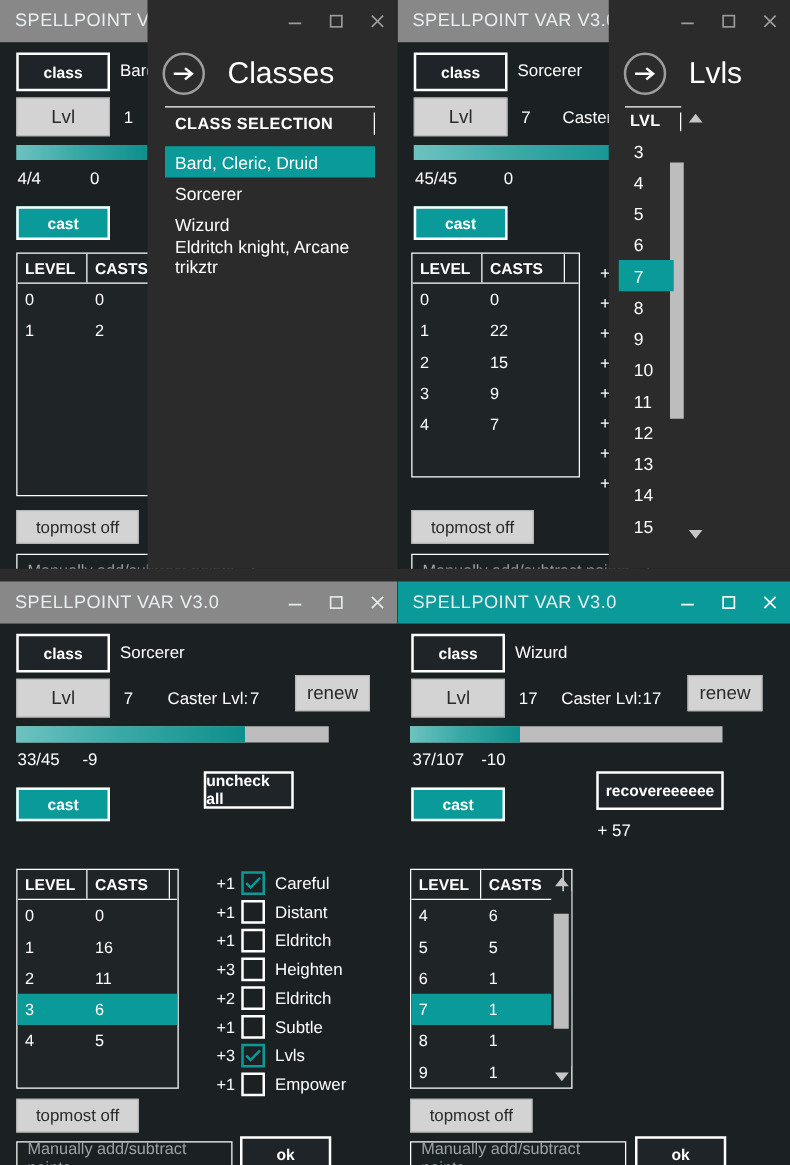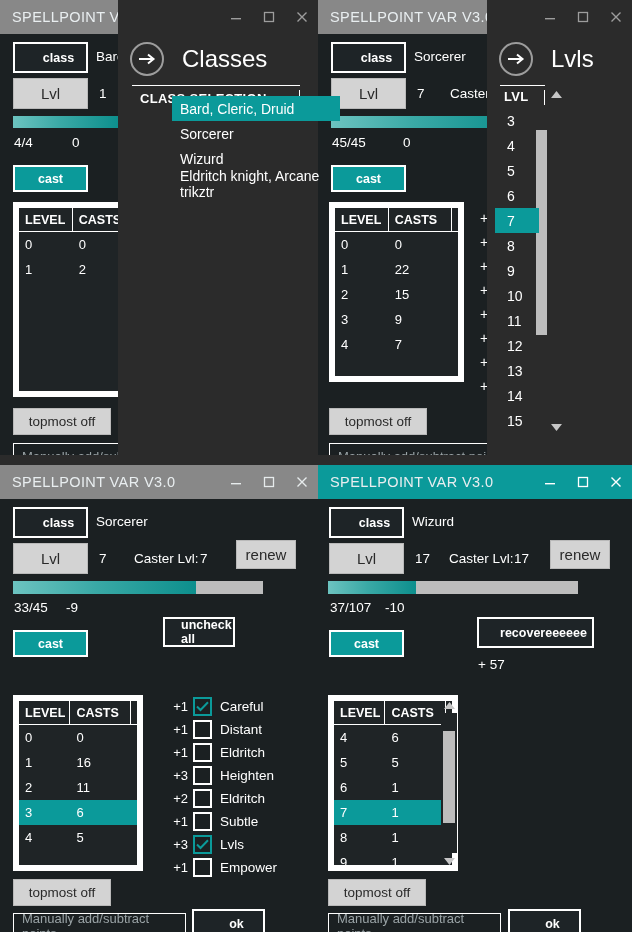--- a/index.html
+++ b/index.html
@@ -17,40 +17,40 @@
   .tb-btns { margin-left:auto; display:flex; height:100%; }
   .tb-btn { width:33px; height:100%; display:flex; align-items:center;
             justify-content:center; color:#e6ebec; font-size:13px; }
   .tb-btn svg { display:block; }
 
   .body { position:relative; background:#1b2022; width:100%; height:calc(100% - 34px); }
 
   
   .btn-dark { background:#1e2427; border:2px solid #ffffff; color:#ffffff;
               font-size:12.5px; font-weight:bold; display:flex; align-items:center;
-              justify-content:center; position:absolute;padding-left:16px; }
+              justify-content:center; position:absolute; }
   .btn-grey { background:#d3d3d3; border:1px solid #b9b9b9; color:#2a2a2a;
               font-size:15px; display:flex; align-items:center;
               justify-content:center; position:absolute; }
   .btn-grey.small { font-size:13.5px; }
   .btn-teal { background:#0b9a9a; border:2px solid #ffffff; color:#ffffff;
               font-size:12.5px; font-weight:bold; display:flex; align-items:center;
               justify-content:center; position:absolute; }
   .field { position:absolute; background:#1b2022; border:1px solid #ffffff;
            color:#9aa3a6; font-size:13px; display:flex; align-items:center;
            padding-left:8px; }
   .lbl { position:absolute; color:#ffffff; font-size:13.5px; white-space:nowrap; }
 
   
   .bar { position:absolute; background:#bdbdbd; }
   .bar > i { display:block; height:100%;
              background:linear-gradient(90deg,#6cc3c0 0%,#3aa9a6 45%,#0d8f8d 100%); }
 
   
-  .tbl { position:absolute; background:#1f2426; border:6px solid #ffffff;
+  .tbl { position:absolute; background:#1f2426; border:1px solid #ffffff;
          overflow:hidden; }
   .tbl .hdr { display:flex; height:24px; border-bottom:1px solid #ffffff;
               color:#ffffff; font-size:12.5px; font-weight:bold; }
   .tbl .hdr div { display:flex; align-items:center; padding-left:6px;
                   border-right:1px solid #ffffff; height:100%; }
   .tbl .hdr div:last-child { border-right:none; }
   .tbl .row { display:flex; height:25px; color:#ffffff; font-size:13px; }
   .tbl .row div { display:flex; align-items:center; padding-left:6px; }
   .tbl .row.sel { background:#0b9a9a; }
   .c-lvl { width:56px; }
@@ -413,21 +413,21 @@
 
       <div class="bar" style="left:10px;top:82px;width:250px;height:13px;">
           <i id="bar-br" style="width: 35%;"></i>
         </div>
 
       <div class="lbl" style="left:12px;top:101px;">37/107</div>
       <div class="lbl" style="left:67px;top:101px;">-10</div>
 
       <div class="btn-teal" style="left:11px;top:131px;width:75px;height:27px;">cast</div>
 
-      <div class="btn-dark" style="left:159px;top:118px;width:117px;height:31px;">recovereeeeee</div>
+      <div class="btn-dark" style="left:159px;top:118px;width:102px;height:31px;">recovereeeeee</div>
       <div class="lbl" style="left:160px;top:158px;">+ 57</div>
 
       <div class="tbl" id="tbl-br" style="left:10px;top:196px;width:130px;height:176px;">
           <div class="hdr">
             <div class="c-lvl">LEVEL</div>
             <div class="c-cast">CASTS</div>
             <div class="c-x"></div>
           </div>
           <div class="row">
             <div class="c-lvl">4</div>
@@ -505,21 +505,21 @@
     <div style="display:flex;align-items:center;padding:8px 0 0 12px;">
       <div class="back-circle">
         <svg width="18" height="14" viewBox="0 0 18 14">
           <path d="M1 7 H14" stroke="#ffffff" stroke-width="2"></path>
           <path d="M10 2.5 L15.5 7 L10 11.5" fill="none" stroke="#ffffff" stroke-width="2"></path>
         </svg>
       </div>
       <div class="fly-title">Classes</div>
     </div>
     <div class="fly-sec" style="position:absolute;left:14px;top:85px;width:168px;height:25px;">CLASS SELECTION</div>
-    <div id="cls-list" style="position:absolute;left:14px;top:96px;width:168px;margin-left:40px;">
+    <div id="cls-list" style="position:absolute;left:14px;top:117px;width:168px;">
         <div class="fly-item sel" style="height: 25px;">Bard, Cleric, Druid</div>
         <div class="fly-item" style="height: 25px;">Sorcerer</div>
         <div class="fly-item" style="height: 25px;">Wizurd</div>
         <div class="fly-item" style="height: 25px;">Eldritch knight, Arcane trikztr</div>
       </div>
   </div>
 
   <div class="flyout" id="fly-lvls" style="left:487px;top:0;width:145px;height:455px;">
     <div class="fly-head">
       <div class="fly-btns">

